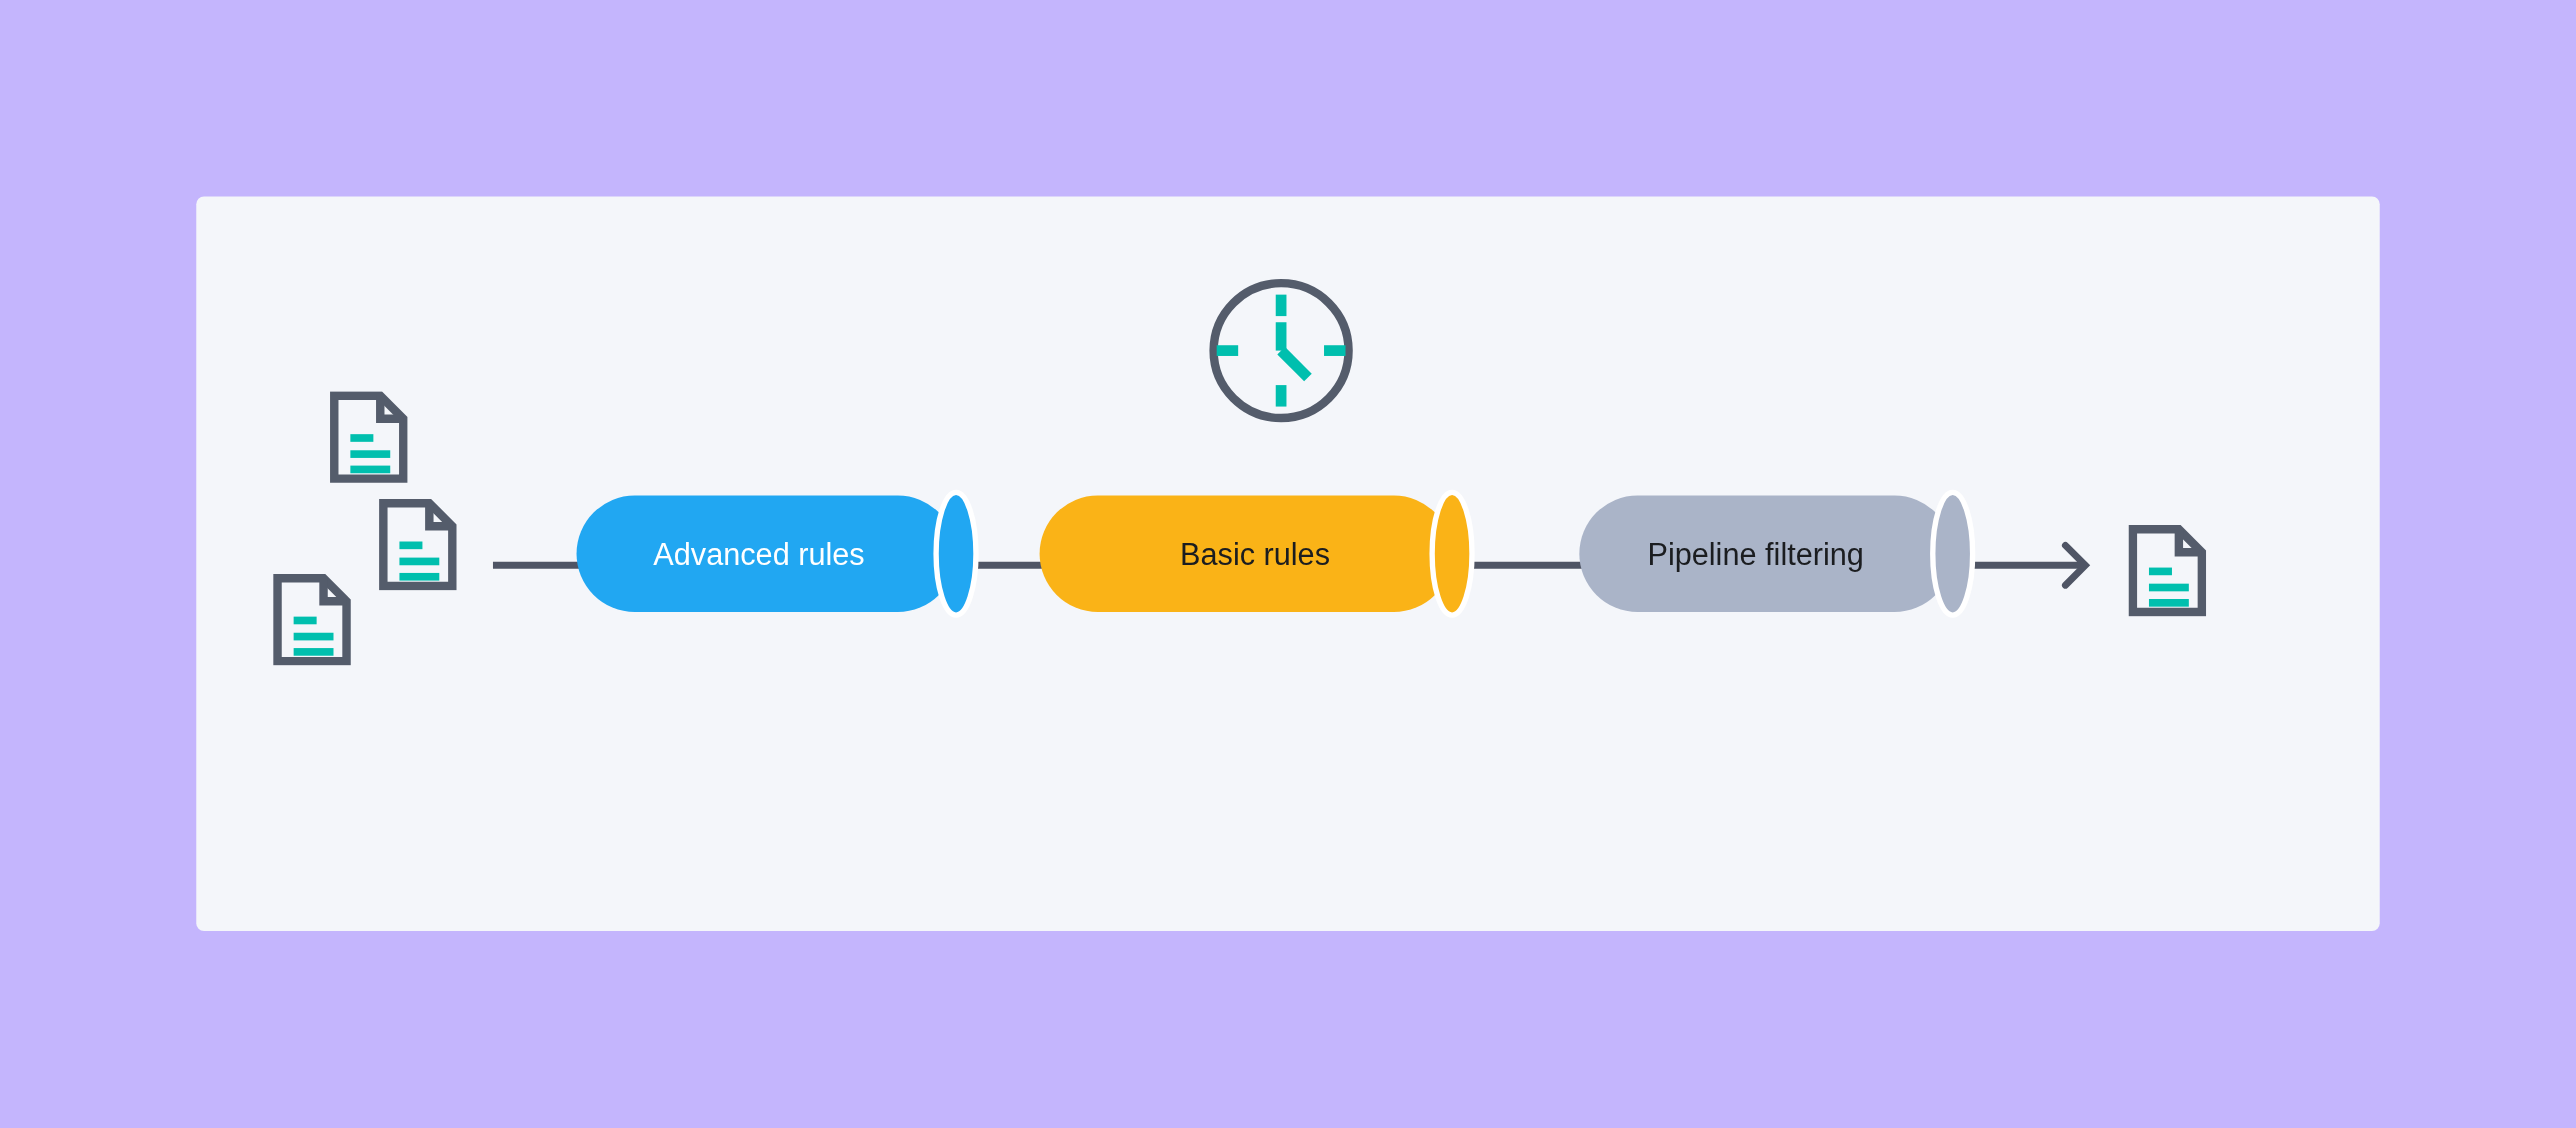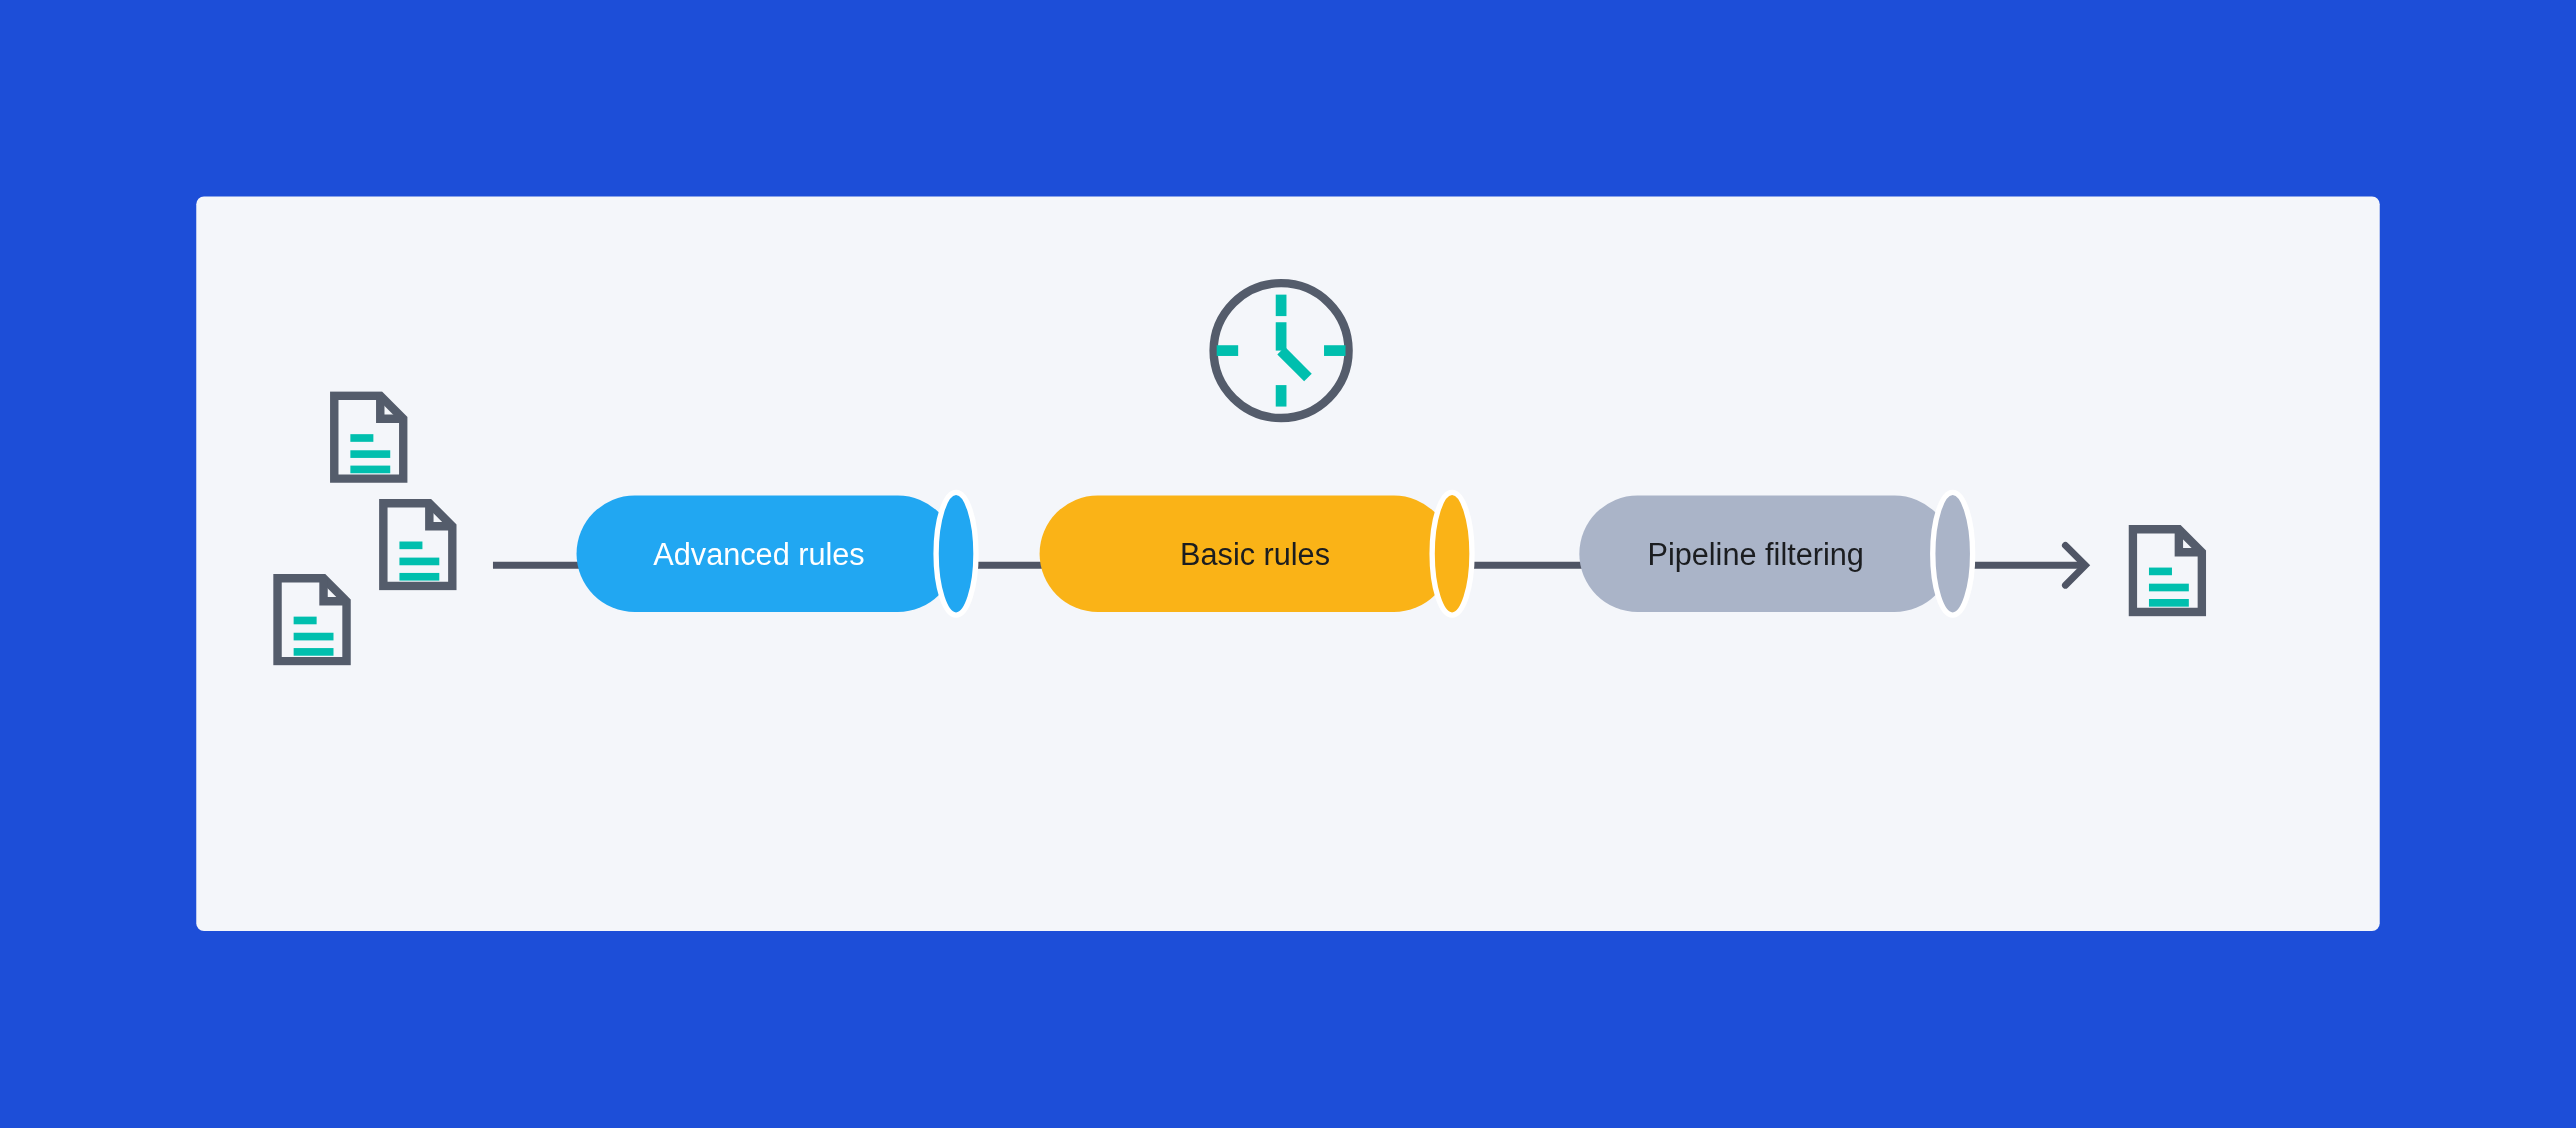--- a/index.html
+++ b/index.html
@@ -10,21 +10,21 @@
   body {
     width: 2576px;
     height: 1129px;
     font-family: "Liberation Sans", sans-serif;
     overflow: hidden;
   }
   #stage {
     position: relative;
     width: 2576px;
     height: 1129px;
-    background: #1d4ed8;
+    background: #c4b5fd;
   }
   #diagram-svg {
     position: absolute;
     left: 0;
     top: 0;
     width: 2576px;
     height: 1129px;
     display: block;
   }
   .node-label {

